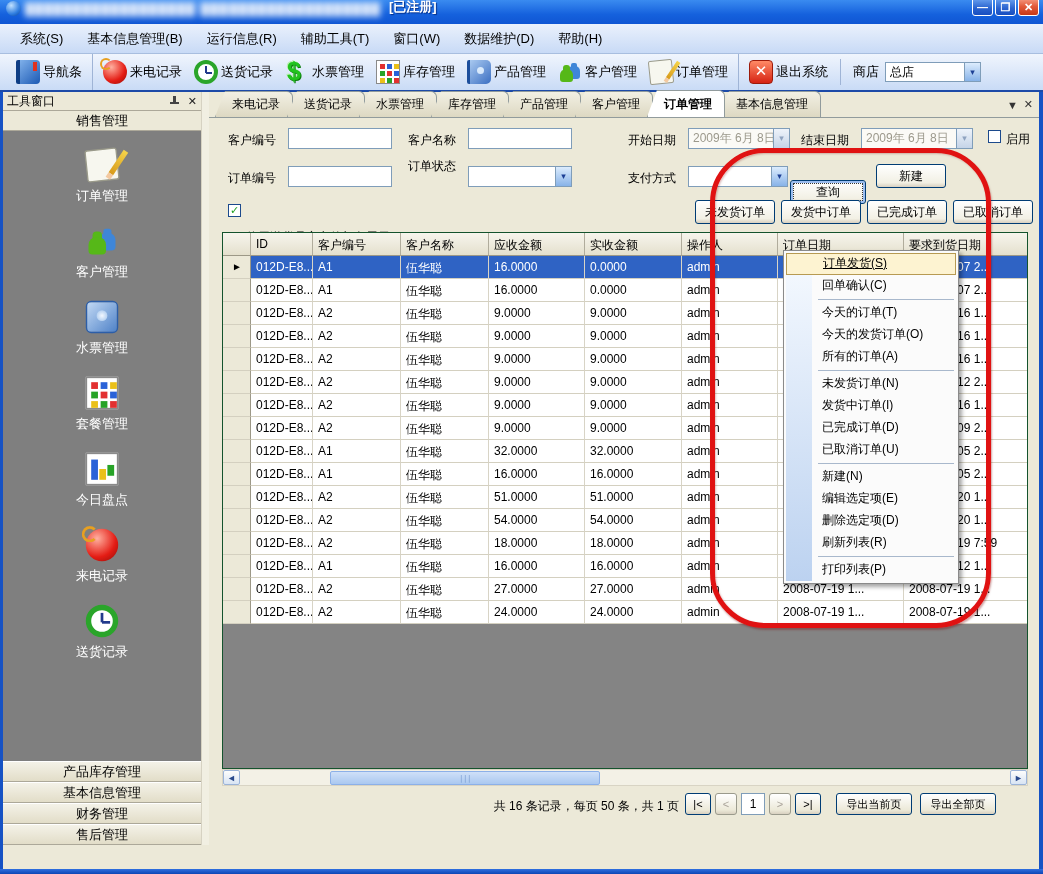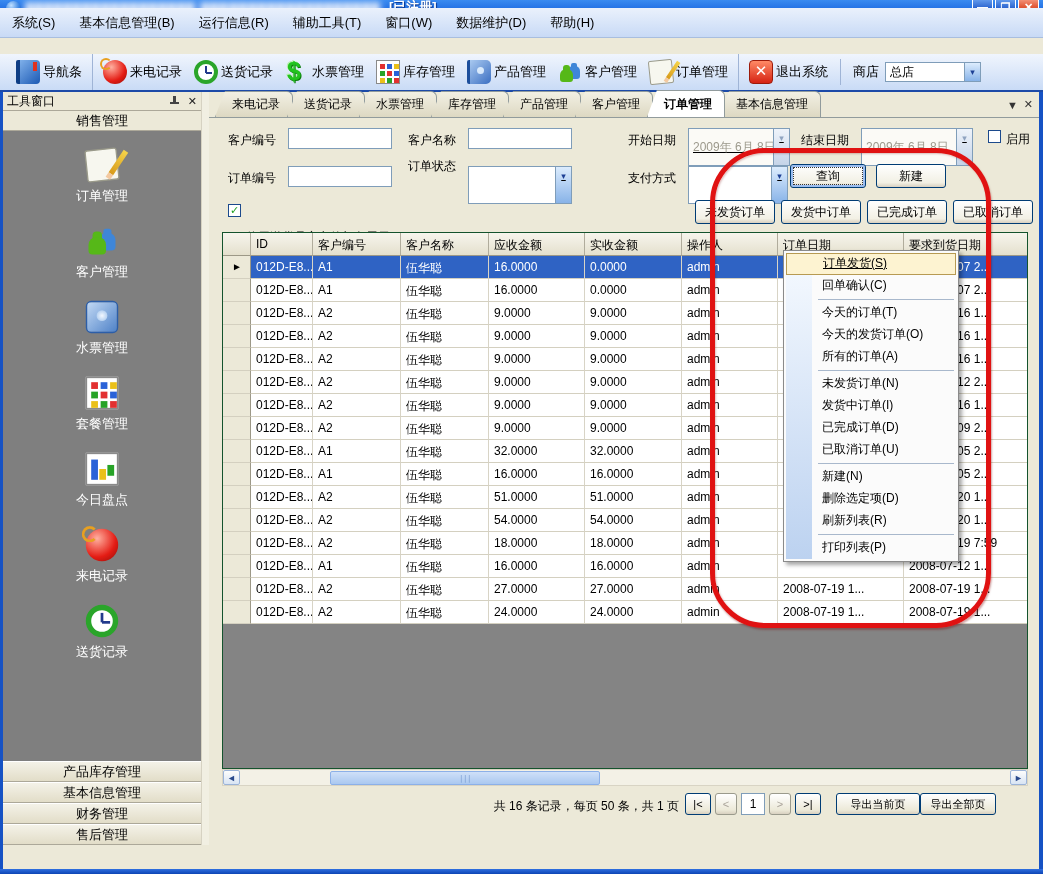--- a/index.html
+++ b/index.html
@@ -14,23 +14,23 @@
     background:radial-gradient(circle at 35% 30%,#bfe0ff,#2e7de0 60%,#0b3e91); }
   .title-redacted { font-weight:bold; font-size:12px; filter:blur(3px); opacity:.85; letter-spacing:1px; }
   .title-status { font-weight:bold; font-size:13px; margin-left:8px; text-shadow:1px 1px 1px #05308a; }
   .win-controls { margin-left:auto; display:flex; gap:2px; }
   .wc { width:21px; height:19px; border:1px solid #fff; border-radius:3px; color:#fff; font-size:11px;
     font-weight:bold; line-height:16px; text-align:center; cursor:default;
     background:linear-gradient(180deg,#6ea6f2,#2a63cf 60%,#174ec0); }
   .wc.close { background:linear-gradient(180deg,#f7a088,#e25a3a 50%,#c63817); }
 
   
-  .menubar { position:absolute; left:0; top:8px; width:100%; height:30px;
+  .menubar { position:absolute; left:0; top:24px; width:100%; height:30px;
     background:linear-gradient(180deg,#eaf1fc,#c8daf6); border-bottom:1px solid #a8bedf;
-    display:flex; align-items:center; }
+    display:flex; align-items:center; padding-left:8px; }
   .menu-item { font-size:13px; color:#000; padding:4px 12px; cursor:default; }
 
   
   .toolbar { position:absolute; left:0; top:54px; width:100%; height:38px;
     background:linear-gradient(180deg,#f0f5fd,#c9dbf6); border-bottom:2px solid #1c4aa8;
     display:flex; align-items:center; padding-left:10px; }
   .tb-items { display:flex; align-items:center; height:100%; }
   .tb-item { display:flex; align-items:center; gap:3px; padding:2px 6px; height:100%; cursor:default; }
   .tb-item.sepL { border-left:1px solid #9fb4d6; margin-left:4px; padding-left:10px; }
   .tb-label { font-size:13px; color:#000; }
@@ -117,21 +117,21 @@
     border-radius:2px 6px 0 0; transform:skewX(0); clip-path:polygon(10px 0,100% 0,100% 100%,0 100%); cursor:default; }
   .tab.active { background:#fff; font-weight:bold; z-index:2; padding-top:5px; }
   .tab-drop,.tab-close { margin-left:auto; font-size:11px; color:#333; padding:0 6px 6px 0; cursor:default; }
   .tab-drop { margin-left:auto; }
   .tab-close { margin-left:0; font-weight:bold; }
 
   
   .filter { position:absolute; left:0; top:26px; width:100%; height:114px; font-size:12px; }
   .f-label { position:absolute; white-space:nowrap; }
   .f-input { position:absolute; height:21px; border:1px solid #7f9db9; background:#fff; font-size:12px; padding:0 3px; }
-  .f-combo { position:absolute; height:38px;text-decoration:underline; }
+  .f-combo { position:absolute; height:21px; }
   .xp-btn { position:absolute; height:24px; border:1px solid #003c74; border-radius:3px; font-size:12px;
     background:linear-gradient(180deg,#fff 0%,#f2f0e4 80%,#d8d0c0 100%); cursor:default; }
   .xp-btn.focus { box-shadow:0 0 0 2px #9cbef0 inset; outline:1px dotted #333; outline-offset:-4px; }
   .checkbox { position:absolute; width:13px; height:13px; background:#fff; border:1px solid #1c4a8c; font-size:11px;
     line-height:11px; text-align:center; color:#21a121; font-weight:bold; }
 
   
   .grid { position:absolute; left:13px; top:140px; width:806px; height:537px; background:#848484;
     border:1px solid #14532d; overflow:hidden; }
   .thead,.tr { display:flex; width:806px; }
@@ -358,21 +358,21 @@
       <span class="f-label" style="left:199px;top:40px;">订单状态</span>
       <div class="combo f-combo" style="left:259px;top:48px;width:104px;">
         <span class="combo-text"></span>
         <span class="combo-btn">▾</span>
       </div>
       <span class="f-label" style="left:419px;top:52px;">支付方式</span>
       <div class="combo f-combo" style="left:479px;top:48px;width:100px;">
         <span class="combo-text"></span>
         <span class="combo-btn">▾</span>
       </div>
-      <button class="xp-btn focus" style="left:581px;top:46px;width:76px;">查询</button>
+      <button class="xp-btn focus" style="left:581px;top:62px;width:76px;">查询</button>
       <button class="xp-btn" style="left:667px;top:46px;width:70px;">新建</button>
 
       <span class="checkbox" style="left:19px;top:86px;">✓</span>
       <span class="f-label" style="left:37px;top:87px;margin-top:24px;">使用送货员定义的颜色展示</span>
       <button class="xp-btn" style="left:486px;top:82px;width:80px;">未发货订单</button>
       <button class="xp-btn" style="left:572px;top:82px;width:80px;">发货中订单</button>
       <button class="xp-btn" style="left:658px;top:82px;width:80px;">已完成订单</button>
       <button class="xp-btn" style="left:744px;top:82px;width:80px;text-align:center;">已取消订单</button>
     </div>
 
@@ -575,21 +575,21 @@
       <span class="hs-btn right">►</span>
     </div>
 
     <div class="pagebar">
       <span class="pg-summary">共 16 条记录，每页 50 条，共 1 页</span>
       <button class="pg-btn" style="left:476px;width:26px;">|&lt;</button>
       <button class="pg-btn disabled" style="left:506px;width:22px;">&lt;</button>
       <input class="pg-input" style="left: 532px;" value="1">
       <button class="pg-btn disabled" style="left:560px;width:22px;">&gt;</button>
       <button class="pg-btn" style="left:586px;width:26px;">&gt;|</button>
-      <button class="pg-btn" style="left:627px;width:84px;">导出当前页</button>
+      <button class="pg-btn" style="left:627px;width:76px;">导出当前页</button>
       <button class="pg-btn" style="left:711px;width:76px;">导出全部页</button>
     </div>
   </div>
 
   <div class="cmenu">
 
   <div class="cm-item highlight">
       <span class="cm-label">订单发货(S)</span>
     </div>
       <div class="cm-item">
@@ -622,20 +622,23 @@
       <div class="cm-item">
       <span class="cm-label">已取消订单(U)</span>
     </div>
       <div class="cm-item sep">
       
     </div>
       <div class="cm-item">
       <span class="cm-label">新建(N)</span>
     </div>
       <div class="cm-item">
+      <span class="cm-label">编辑选定项(E)</span>
+    </div>
+      <div class="cm-item">
       <span class="cm-label">删除选定项(D)</span>
     </div>
       <div class="cm-item">
       <span class="cm-label">刷新列表(R)</span>
     </div>
       <div class="cm-item sep">
       
     </div>
       <div class="cm-item">
       <span class="cm-label">打印列表(P)</span>

